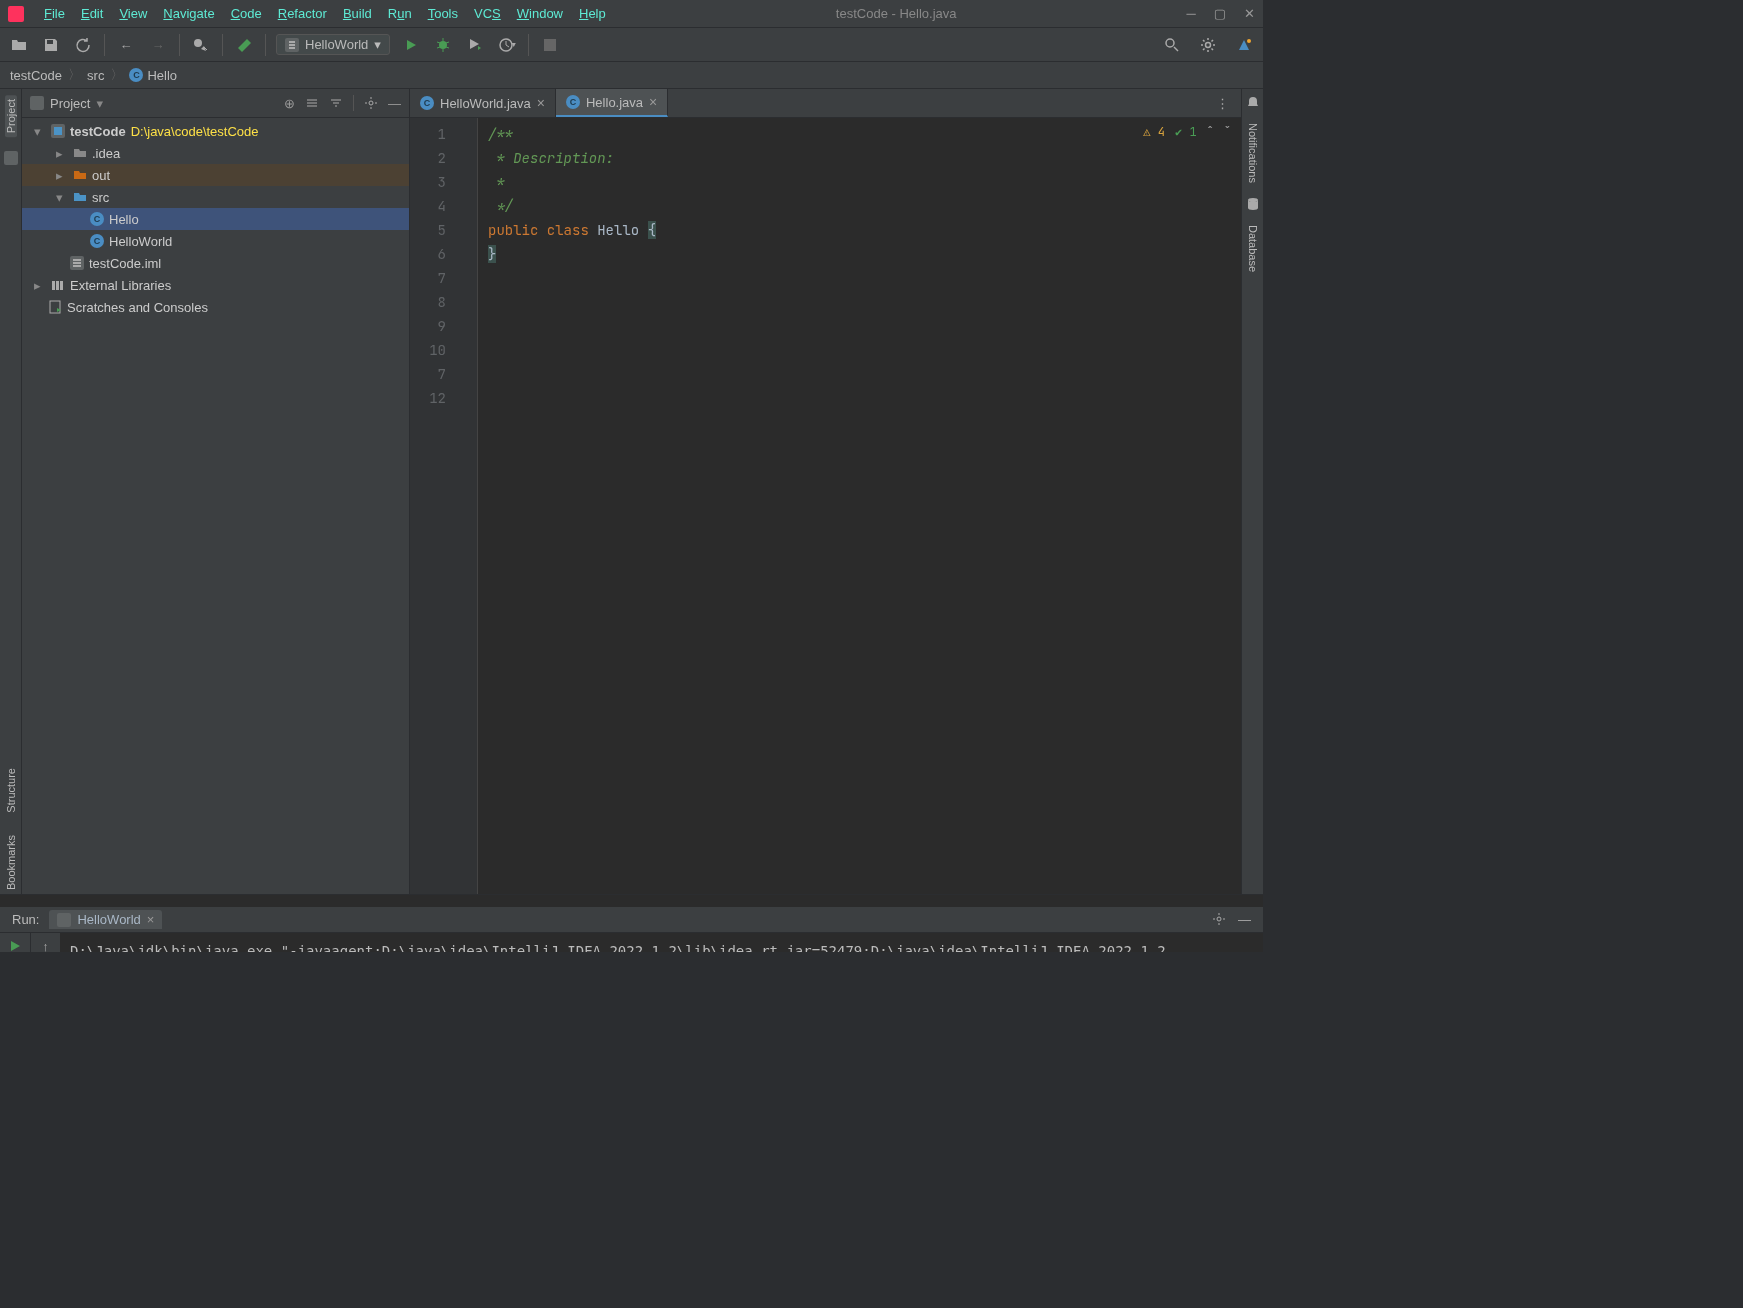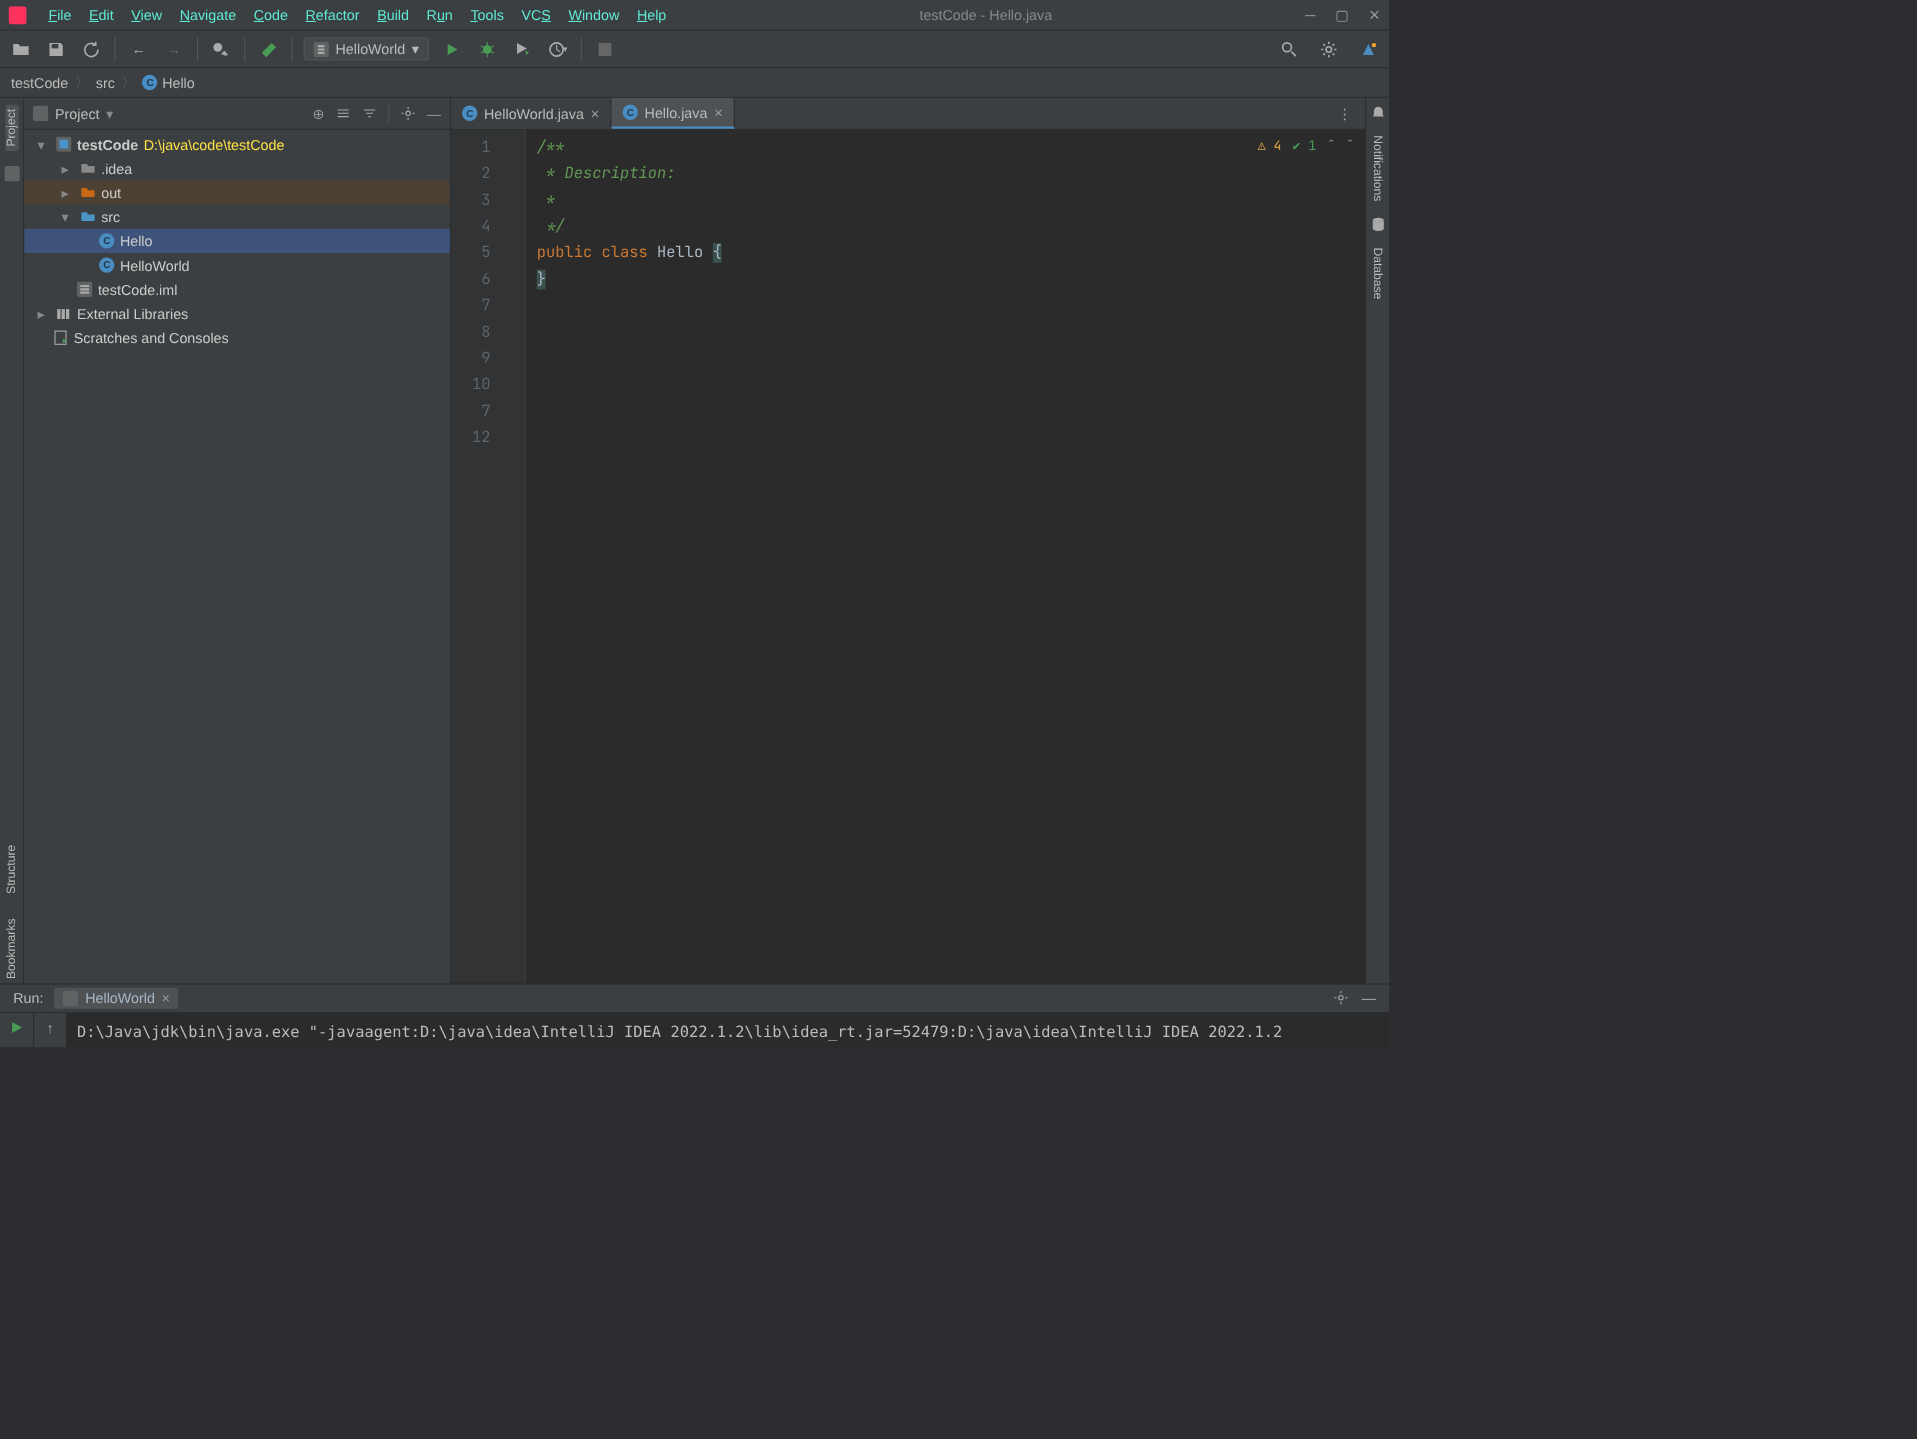--- a/index.html
+++ b/index.html
@@ -182,20 +182,21 @@
   flex-direction: column;
 }
 .run-header {
   height: 26px;
   background: #3c3f41;
   display: flex;
   align-items: center;
   padding: 0 12px;
   gap: 10px;
   border-bottom: 1px solid #2b2d30;
+  margin-top: 12px;
 }
 .run-header .rh-tab {
   background: #4e5254;
   padding: 2px 8px;
   border-radius: 3px 3px 0 0;
   display: flex;
   align-items: center;
   gap: 6px;
 }
 .run-header .rh-tools { margin-left: auto; display: flex; gap: 12px; color: #aaa; }

